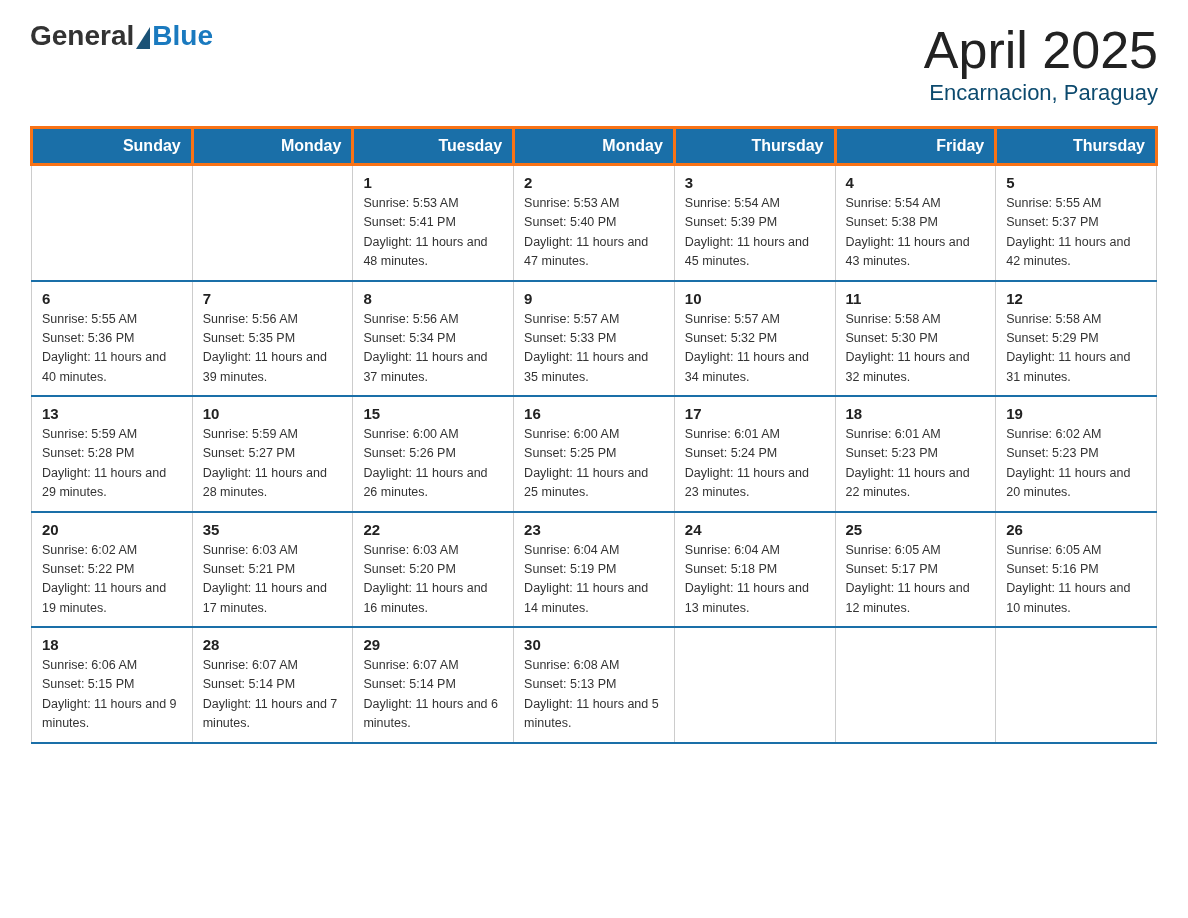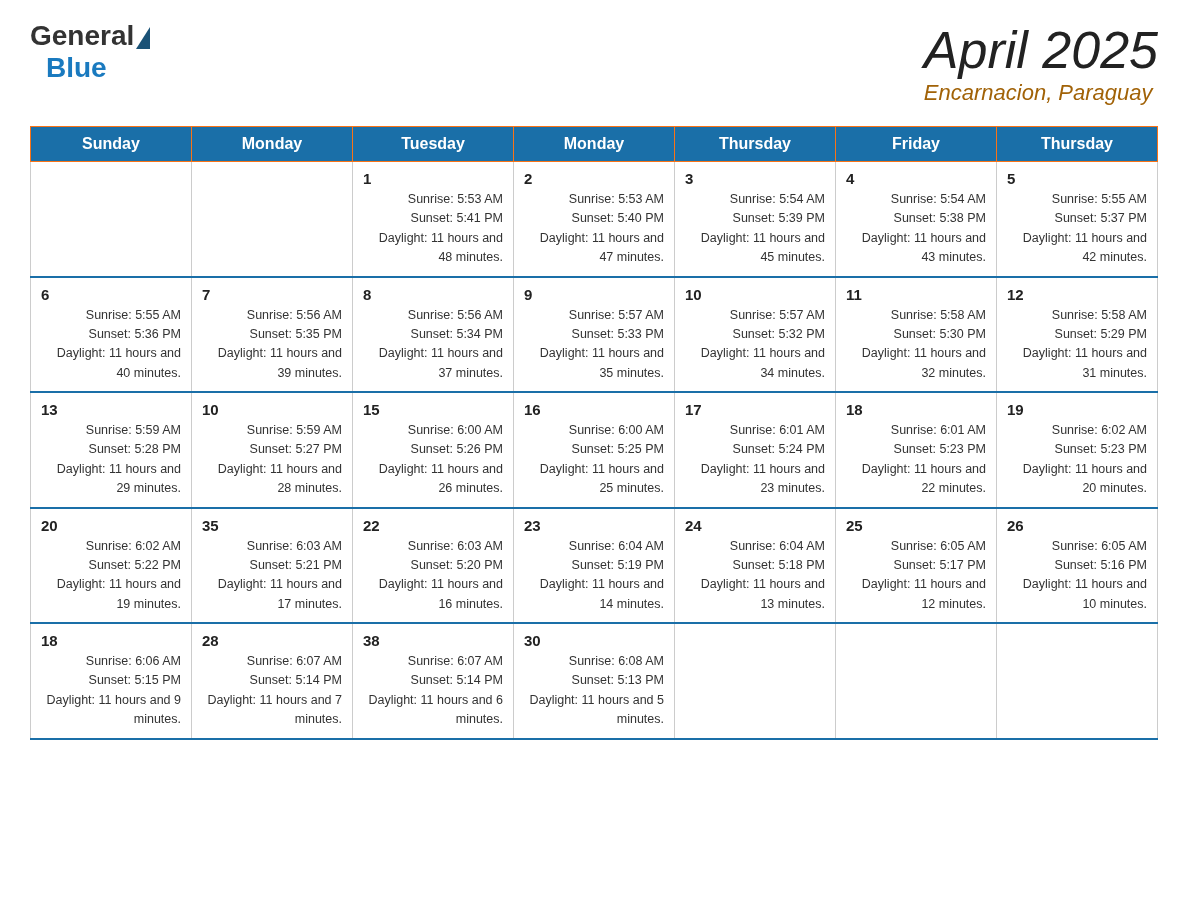--- a/index.html
+++ b/index.html
@@ -11,21 +11,21 @@
       min-height: 918px;
     }
     .header {
       display: flex;
       justify-content: space-between;
       align-items: flex-start;
       margin-bottom: 20px;
     }
     .logo {
       display: flex;
-      flex-direction: column;
+      flex-direction: row;
       align-items: flex-start;
     }
     .logo-top {
       display: flex;
       align-items: center;
     }
     .logo-general {
       font-size: 28px;
       font-weight: bold;
       color: #333;
@@ -35,48 +35,47 @@
       height: 0;
       border-left: 14px solid transparent;
       border-bottom: 22px solid #1a5276;
       margin-left: 2px;
       margin-top: 4px;
     }
     .logo-blue {
       font-size: 28px;
       font-weight: bold;
       color: #1a7abf;
-      margin-left: 16px;
+      margin-left: 2px;
     }
     .title-section {
-      text-align: left;
-      font-style: italic;
+      text-align: right;
     }
     .month-title {
       font-size: 52px;
       font-weight: normal;
       color: #222;
     }
     .location {
       font-size: 22px;
-      color: #a16207;
+      color: #0c4a6e;
     }
     table {
       width: 100%;
       border-collapse: collapse;
       table-layout: fixed;
     }
     thead tr th {
       background-color: #1a6fa8;
       color: #fff;
       font-size: 16px;
       font-weight: bold;
       padding: 8px 10px;
-      text-align: center;
-      border: 1px solid #f97316;
+      text-align: right;
+      border: 3px solid #f97316;
     }
     tbody tr td {
       vertical-align: top;
       padding: 8px 10px;
       border-left: 1px solid #ccc;
       border-right: 1px solid #ccc;
       font-size: 13px;
       color: #333;
       height: 115px;
     }
@@ -90,21 +89,20 @@
       font-size: 15px;
       font-weight: bold;
       color: #222;
       display: block;
       margin-bottom: 3px;
     }
     .day-info {
       font-size: 12.5px;
       color: #333;
       line-height: 1.55;
-      text-align: right;
     }
     .empty-cell {
       background: #fff;
     }
   </style>
 </head>
 <body>
 
 <div class="header">
   <div class="logo">
@@ -250,21 +248,21 @@
       <tr>
         <td>
           <span class="day-number">18</span>
           <div class="day-info">Sunrise: 6:06 AM<br>Sunset: 5:15 PM<br>Daylight: 11 hours and 9 minutes.</div>
         </td>
         <td>
           <span class="day-number">28</span>
           <div class="day-info">Sunrise: 6:07 AM<br>Sunset: 5:14 PM<br>Daylight: 11 hours and 7 minutes.</div>
         </td>
         <td>
-          <span class="day-number">38</span>
+          <span class="day-number">29</span>
           <div class="day-info">Sunrise: 6:07 AM<br>Sunset: 5:14 PM<br>Daylight: 11 hours and 6 minutes.</div>
         </td>
         <td>
           <span class="day-number">30</span>
           <div class="day-info">Sunrise: 6:08 AM<br>Sunset: 5:13 PM<br>Daylight: 11 hours and 5 minutes.</div>
         </td>
         <td class="empty-cell"></td>
         <td class="empty-cell"></td>
         <td class="empty-cell"></td>
       </tr>

